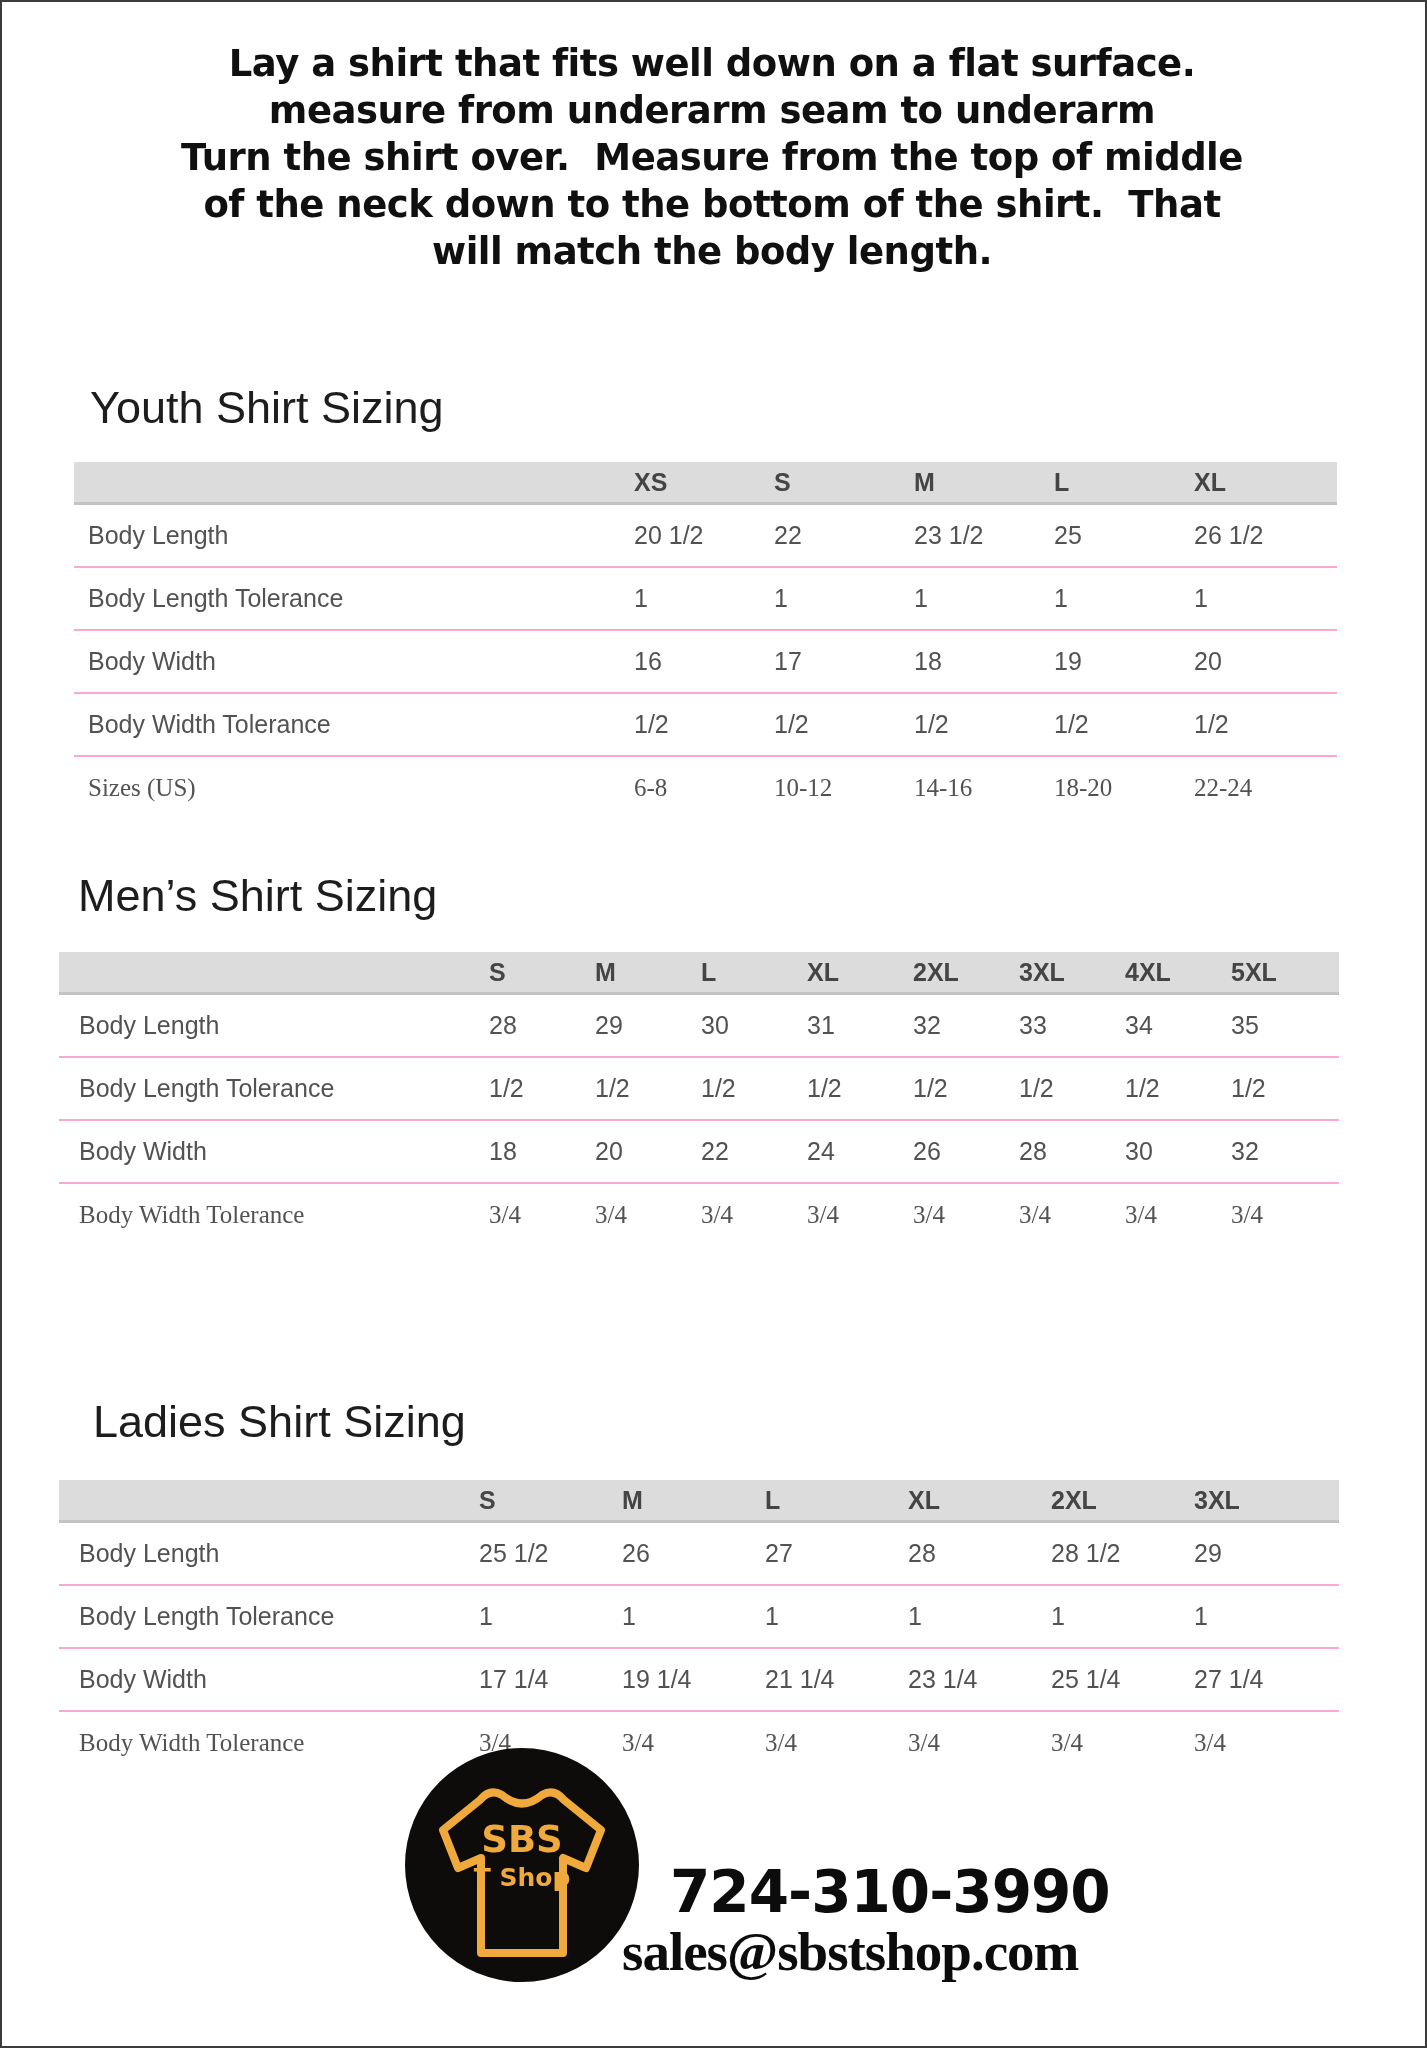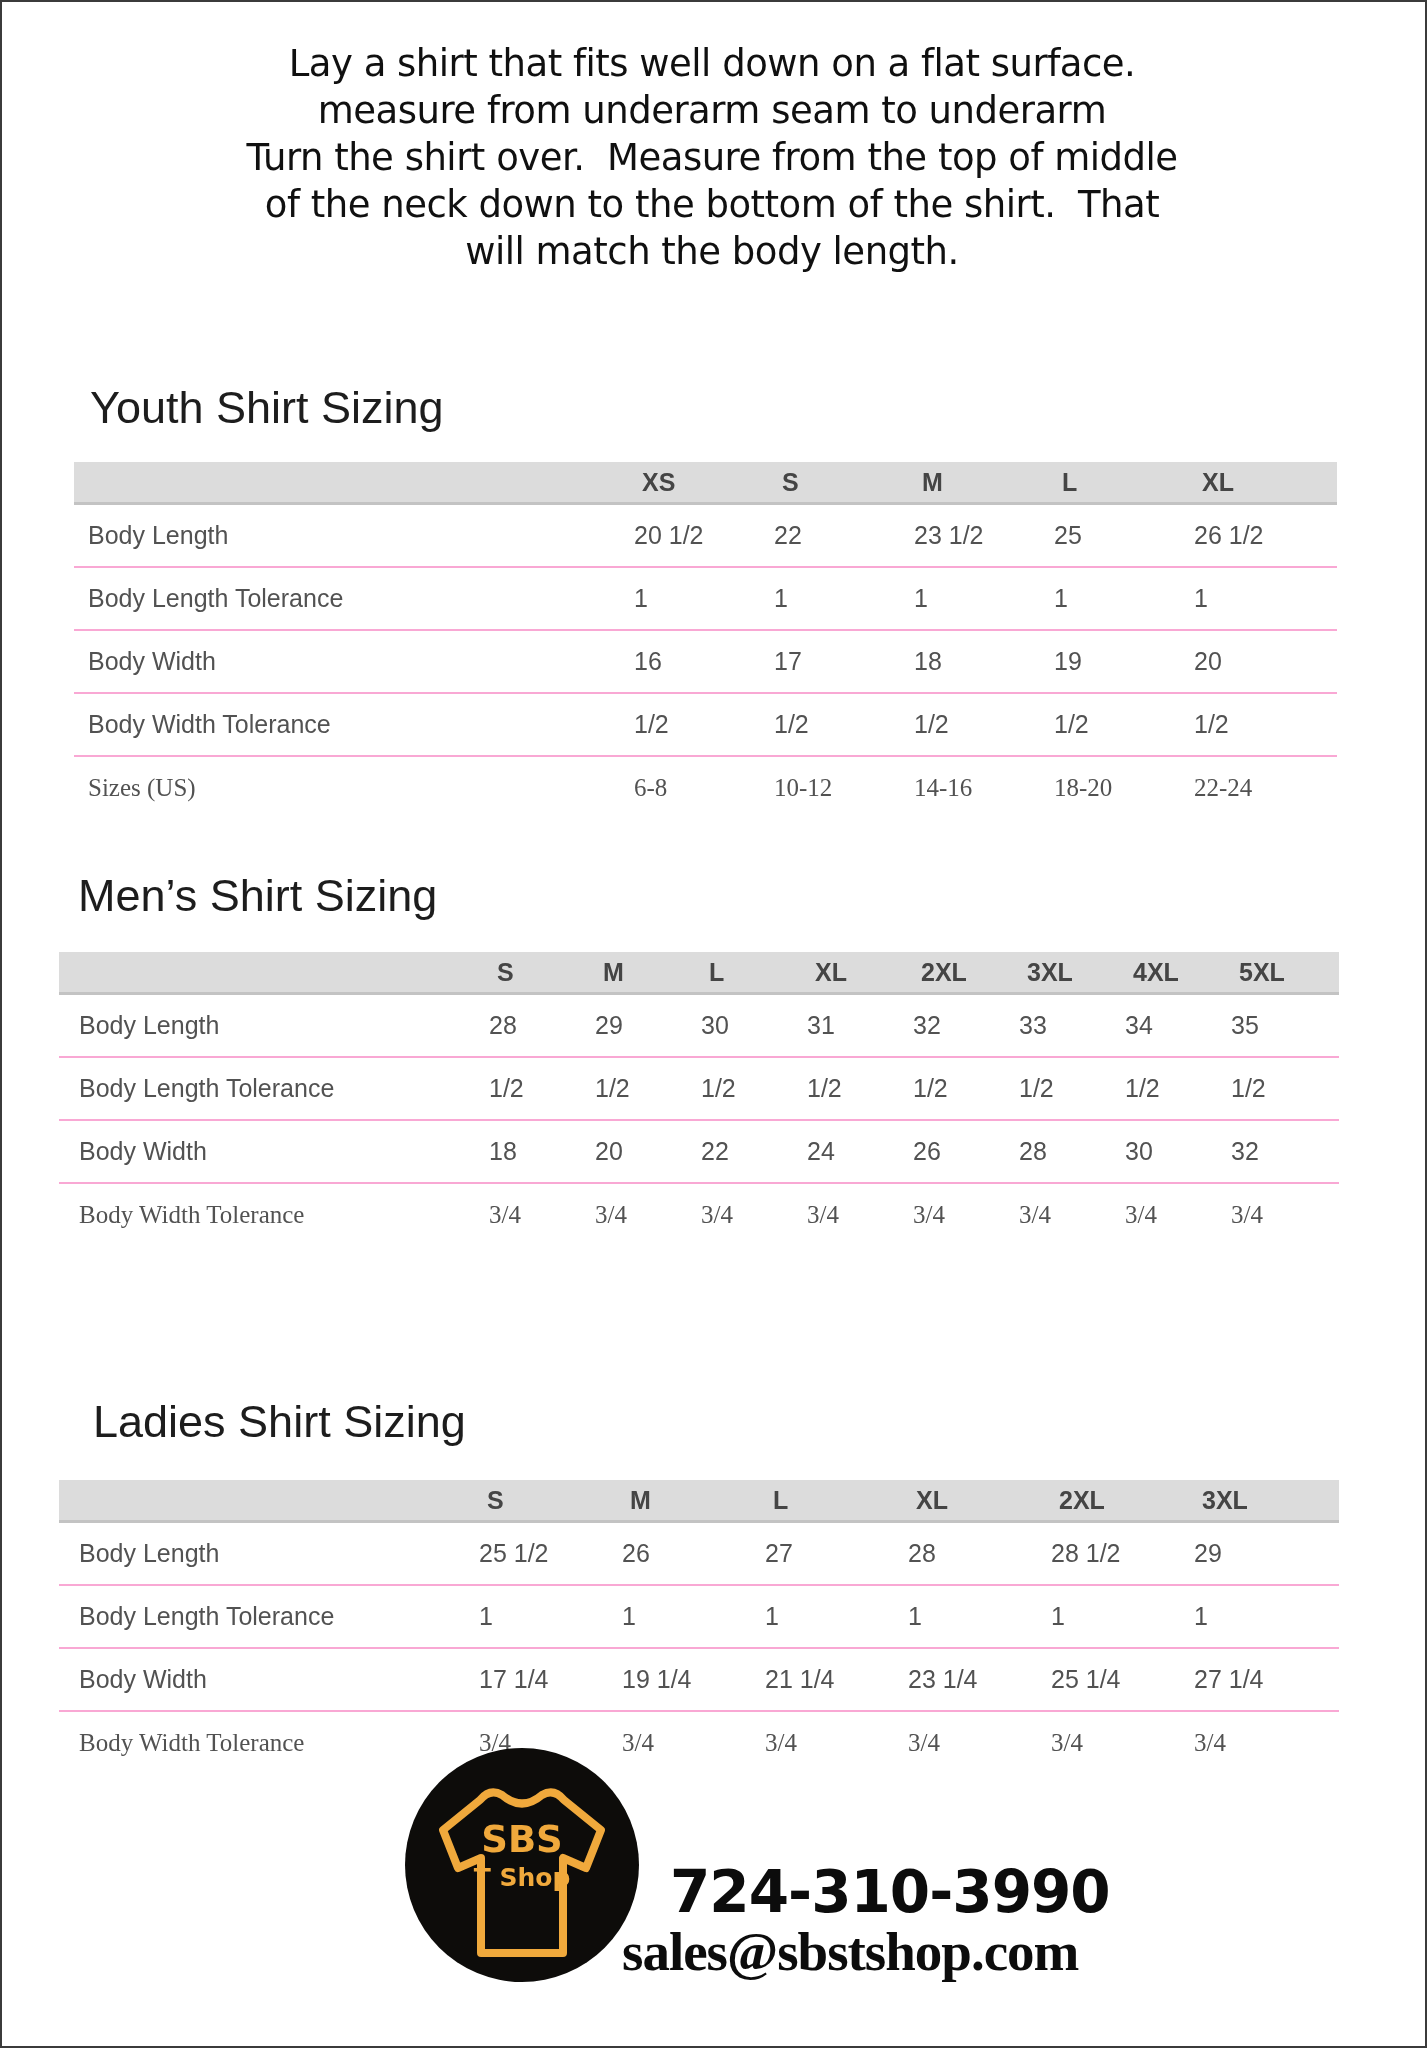--- a/index.html
+++ b/index.html
@@ -10,21 +10,21 @@
     border:2px solid #3b3b3b;
     box-sizing:border-box;
     overflow:hidden;
     font-family:"Liberation Sans", sans-serif;
   }
   
   .intro{
     position:absolute;top:38px;left:85px;width:1250px;
     text-align:center;
     font-family:"DejaVu Sans", sans-serif;
-    font-weight:normal;
+    font-weight:bold;
     font-size:37px;line-height:47px;
     color:#101010;
     letter-spacing:-0.5px;
   }
   .intro-line{white-space:pre-wrap;}
   
   .title{
     position:absolute;margin:0;
     font-family:"Liberation Sans", sans-serif;
     font-weight:400;
@@ -37,21 +37,21 @@
   
   .table{position:absolute;font-size:25px;color:#525252;}
   .table-youth{left:72px;top:460px;width:1263px;}
   .table-mens{left:57px;top:950px;width:1280px;}
   .table-ladies{left:57px;top:1478px;width:1280px;}
   .thead{
     display:flex;align-items:center;
     height:40px;
     background:#dcdcdc;
     border-bottom:3px solid #c3c3c3;
-    font-weight:bold;color:#454545;padding-left:8px;
+    font-weight:bold;color:#454545;
   }
   .trow{
     display:flex;align-items:center;
     height:61px;
     border-bottom:2px solid #f9a8d4;
     background:#ffffff;
   }
   .trow:last-child{border-bottom:none;font-family:Liberation Serif, serif;}
   .label-cell{flex:0 0 auto;}
   .val-cell{flex:0 0 auto;}

